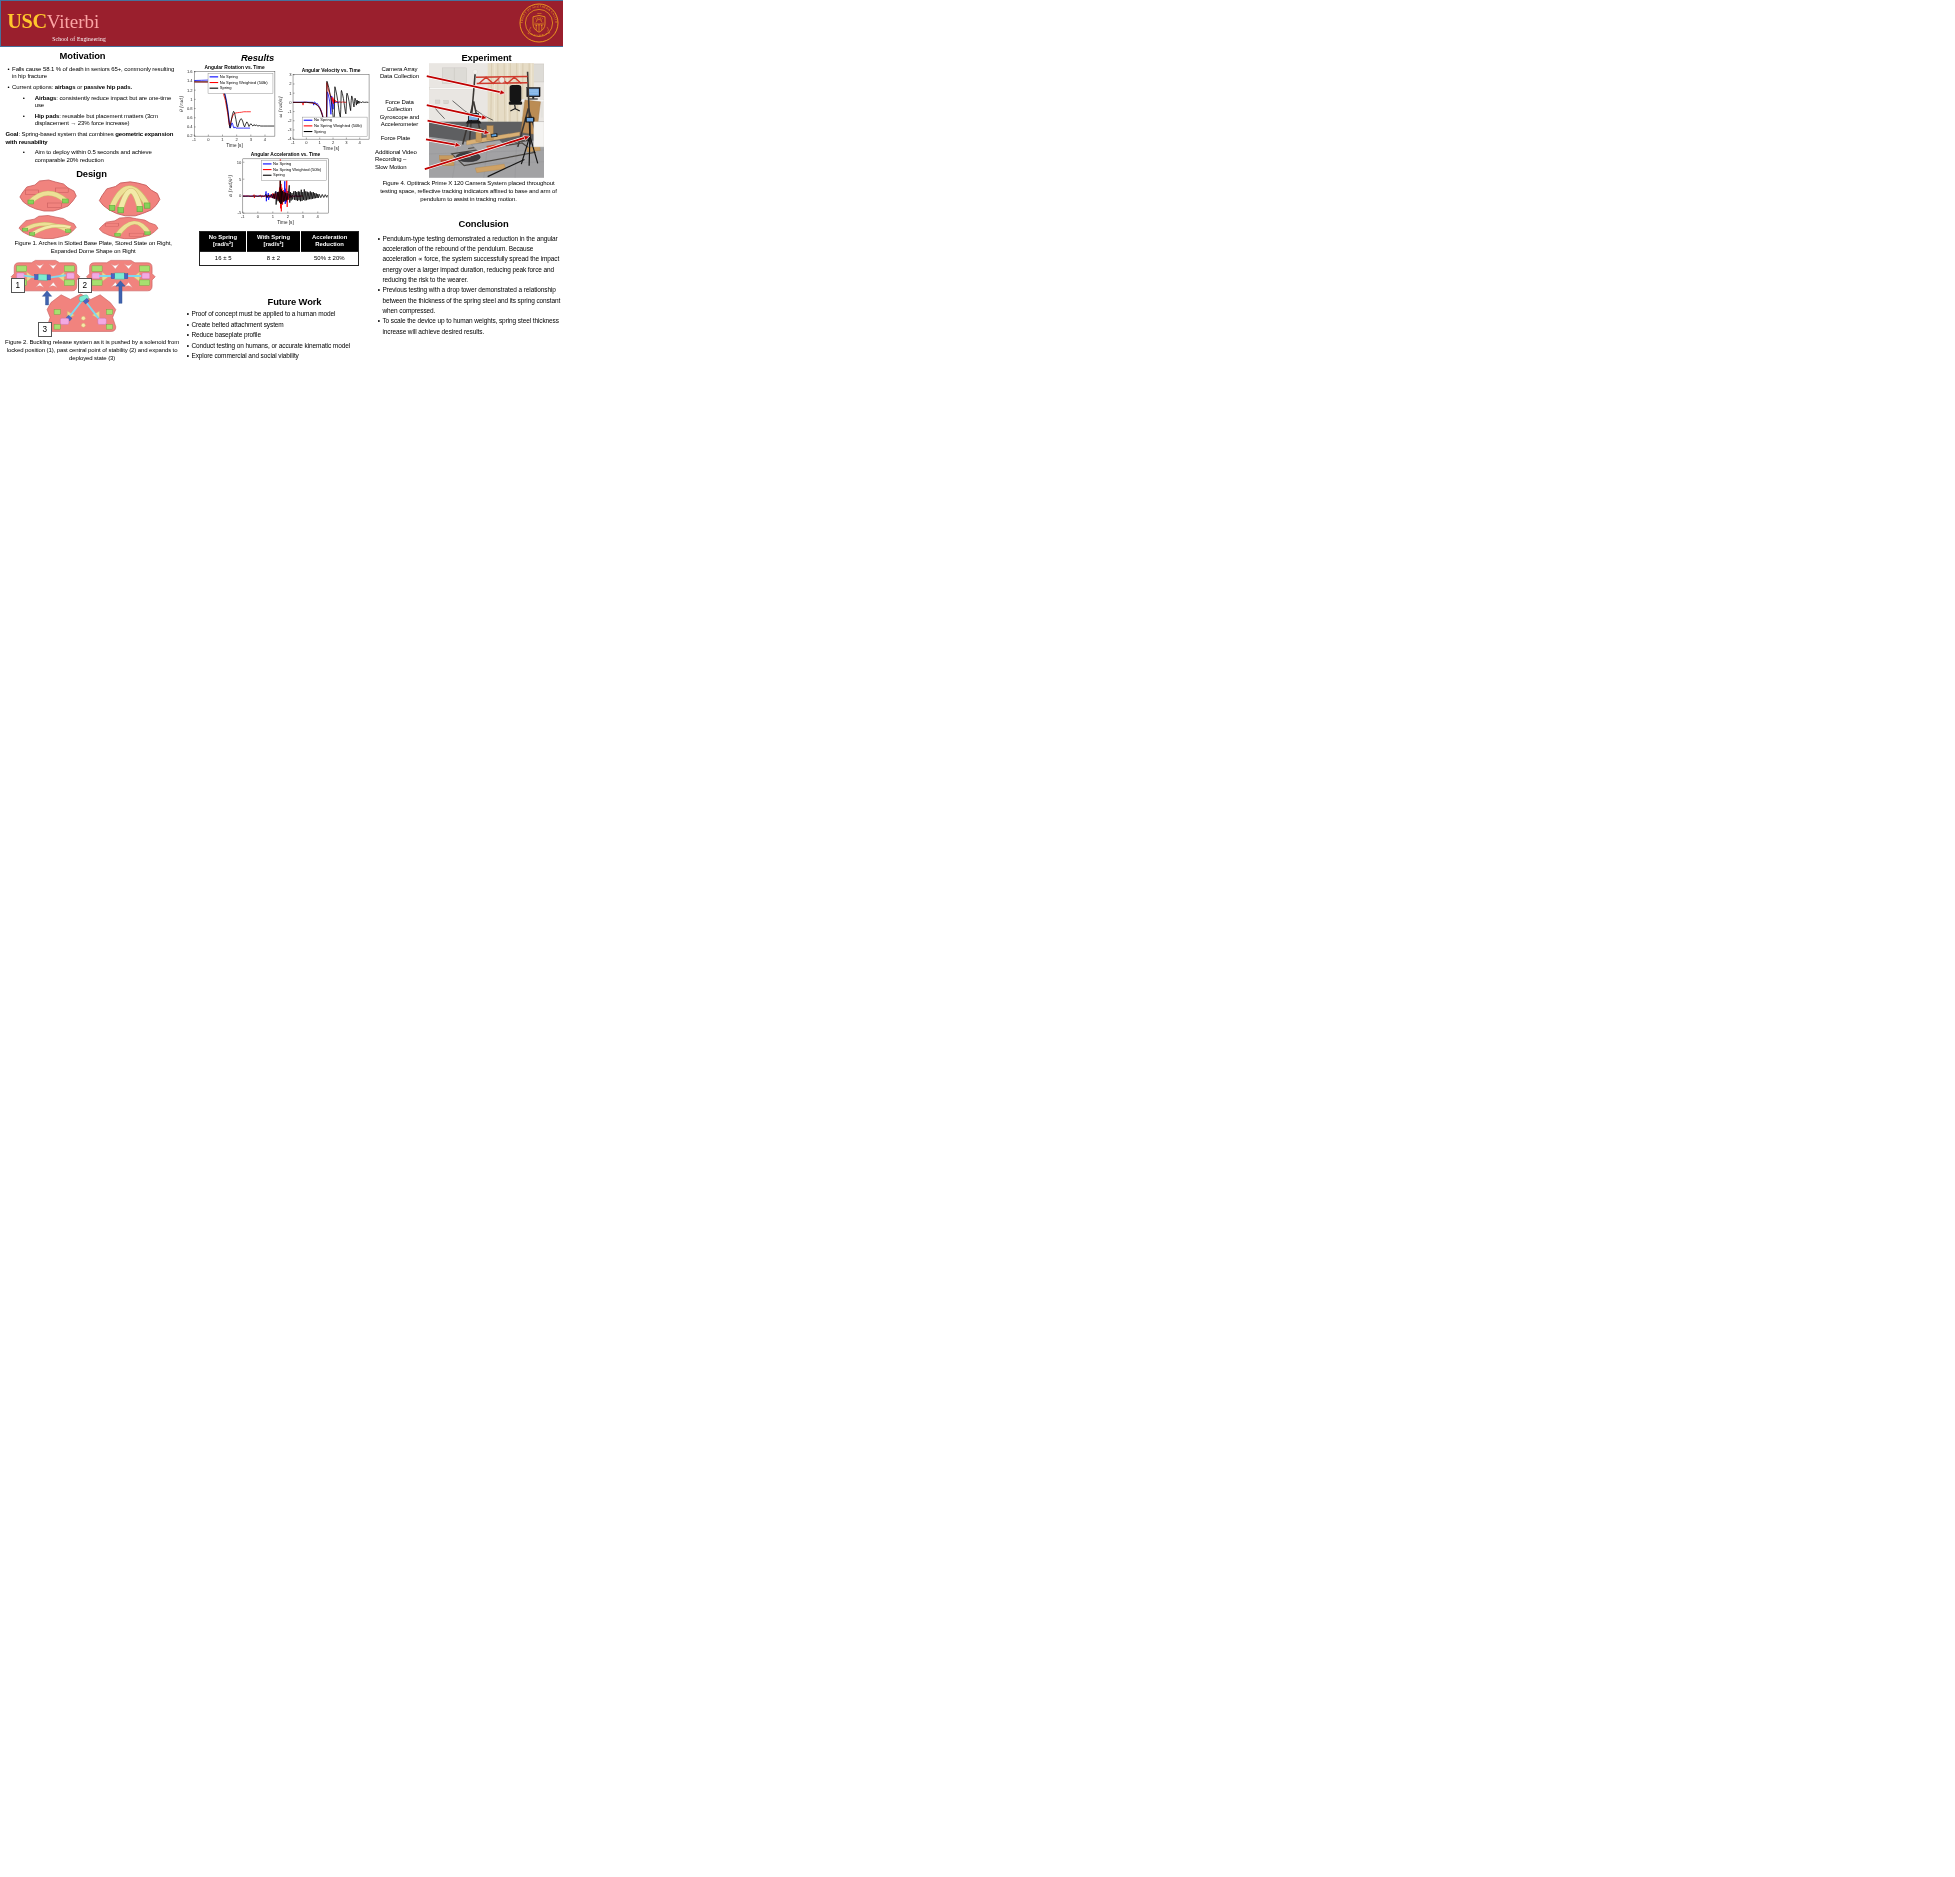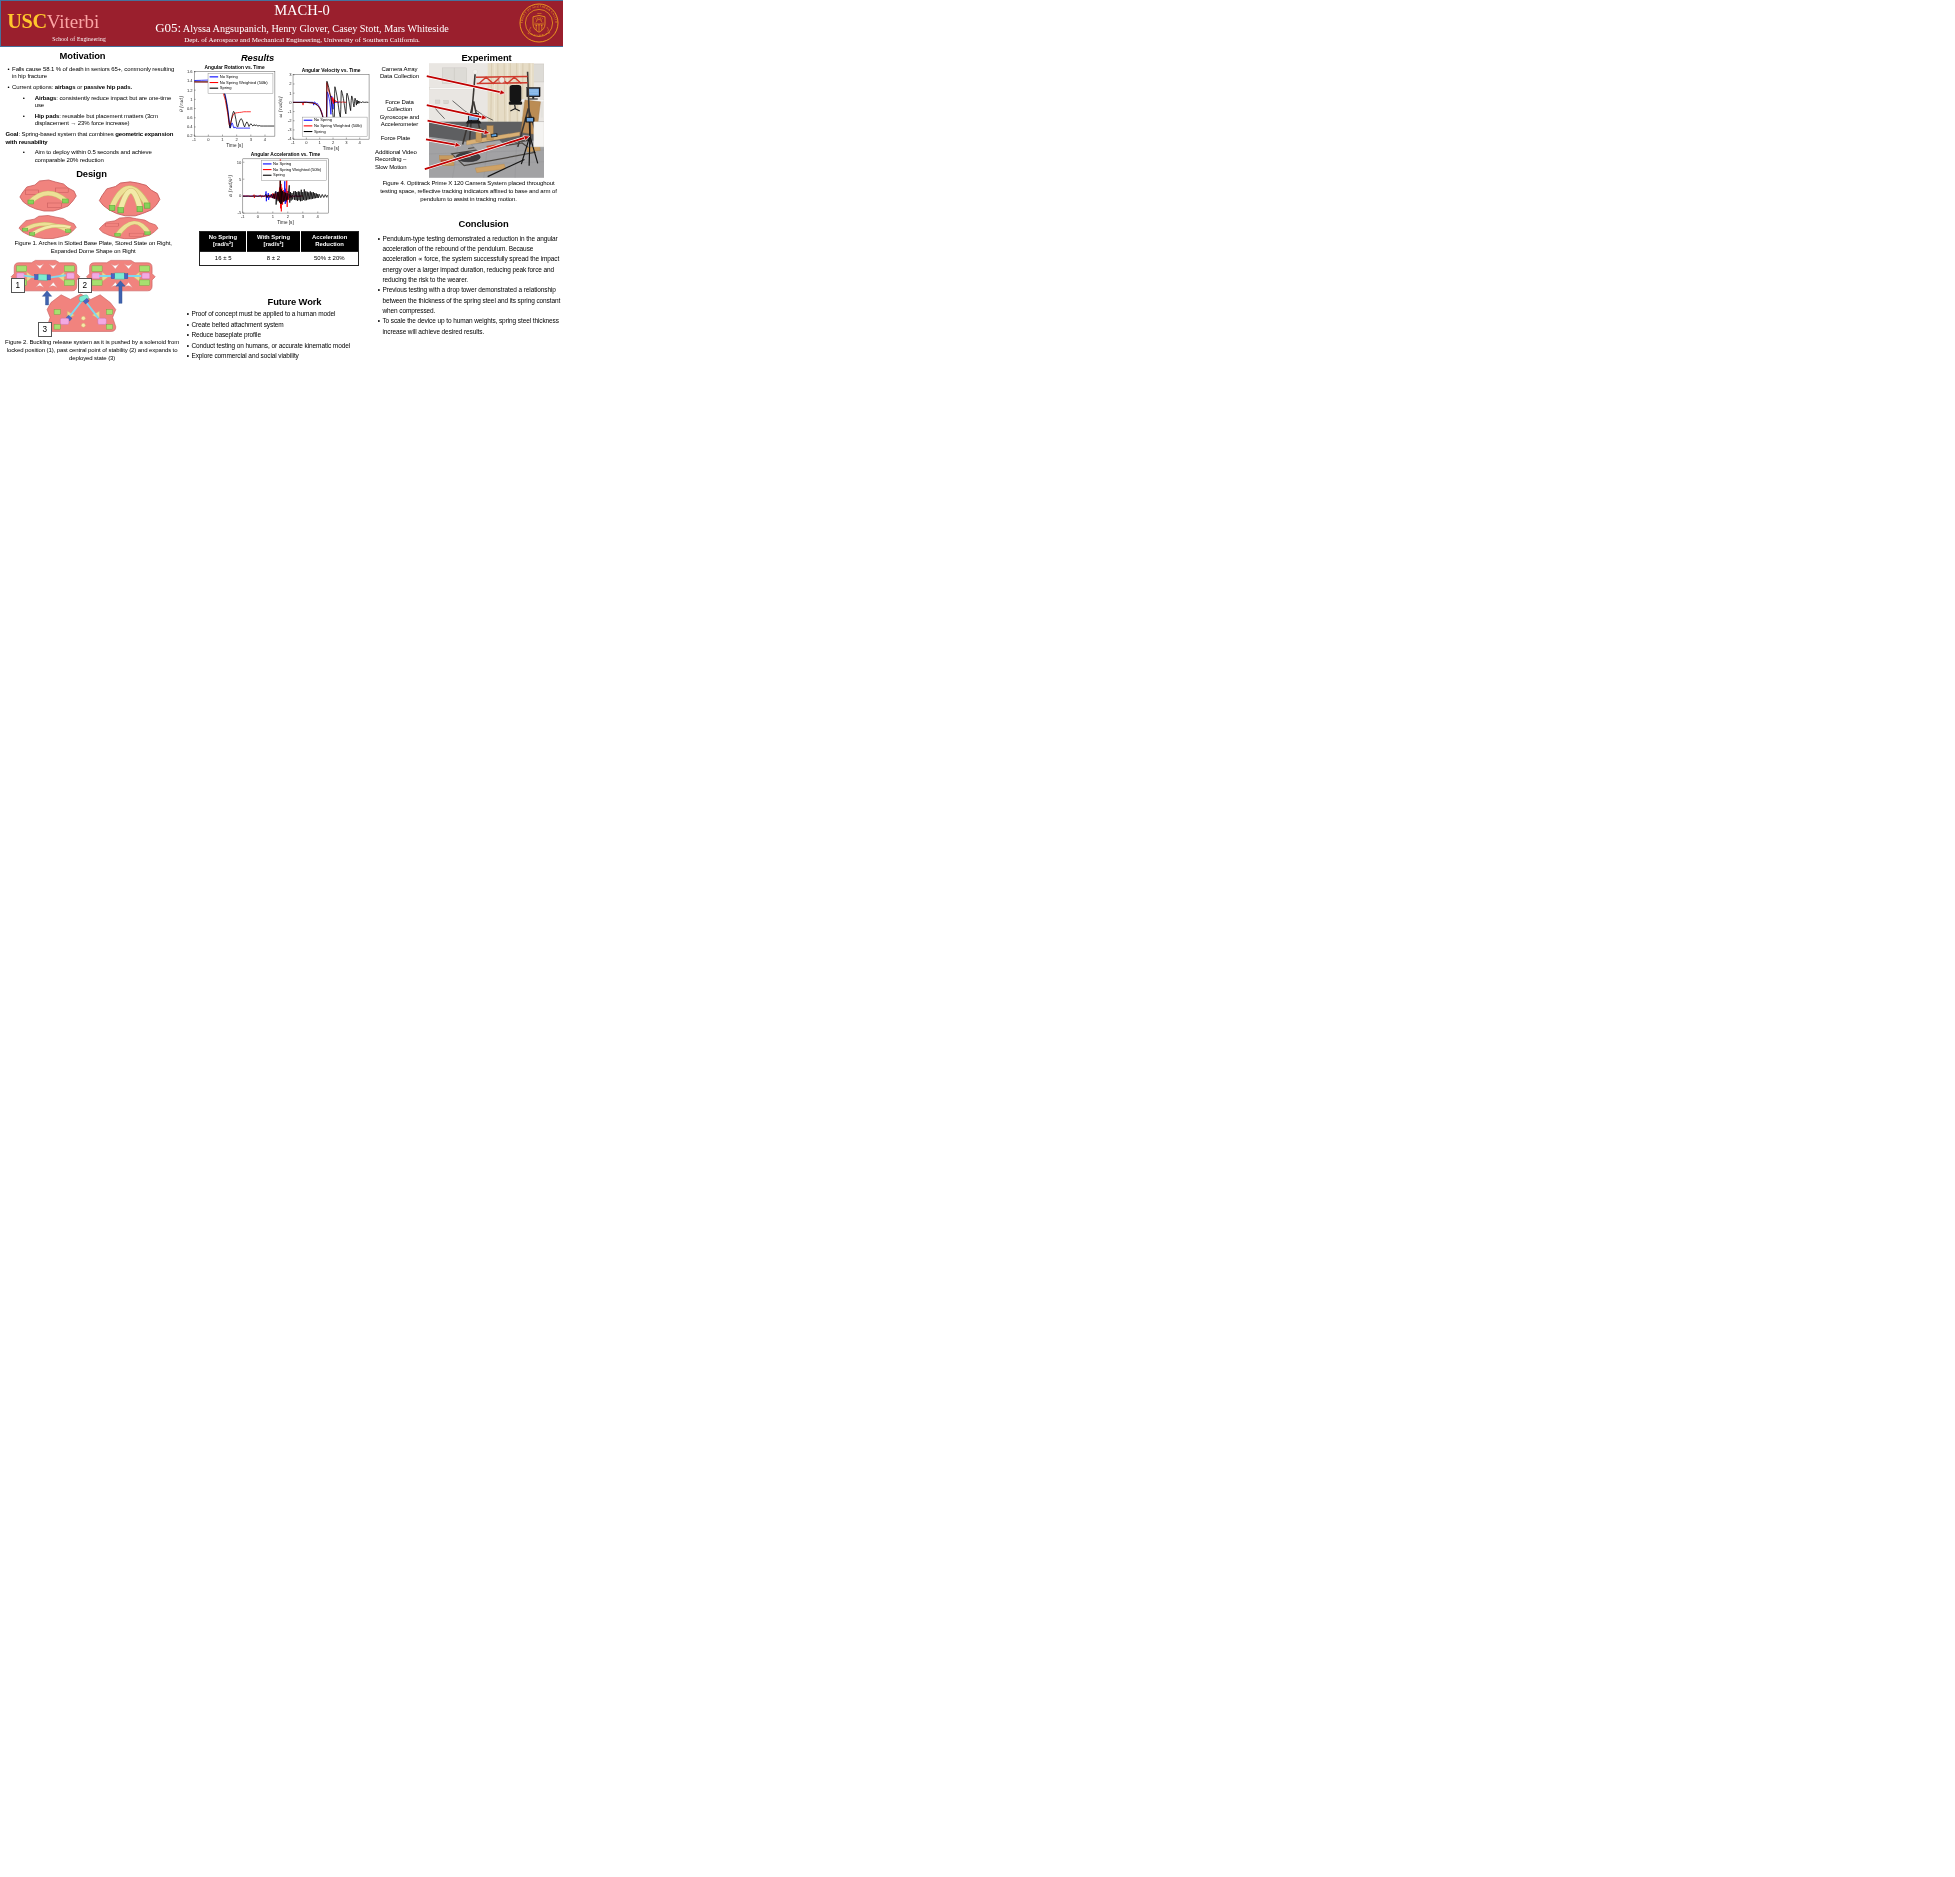--- a/index.html
+++ b/index.html
@@ -49,25 +49,20 @@
 </style>
 </head>
 <body>
 
 <div id="poster">
 
   <div id="header">
     <div id="logo">
       <span class="usc">USC</span><span class="vit">Viterbi</span>
       <div class="school">School of Engineering</div>
-    </div>
-    <div id="titleblock">
-      <div id="main-title">MACH-0</div>
-      <div id="byline"><span class="g">G05:</span> <span class="a">Alyssa Angsupanich, Henry Glover, Casey Stott, Mars Whiteside</span></div>
-      <div id="dept">Dept. of Aerospace and Mechanical Engineering, University of Southern California.</div>
     </div>
     <svg id="seal" width="40" height="40" viewBox="0 0 100 100">
       <circle cx="50" cy="50" r="47.5" fill="none" stroke="#FFB81C" stroke-width="2"></circle>
       <circle cx="50" cy="50" r="34" fill="none" stroke="#FFB81C" stroke-width="1.6"></circle>
       <defs>
           <path id="sealTop" d="M9,52 A41,41 0 0 1 91,52" fill="none"></path>
         </defs>
       <text font-family="Liberation Serif,serif" font-size="7" fill="#FFB81C" letter-spacing="1">
         <textPath href="#sealTop" startOffset="50%" text-anchor="middle">UNIVERSITY OF SOUTHERN CALIFORNIA</textPath>
       </text>

